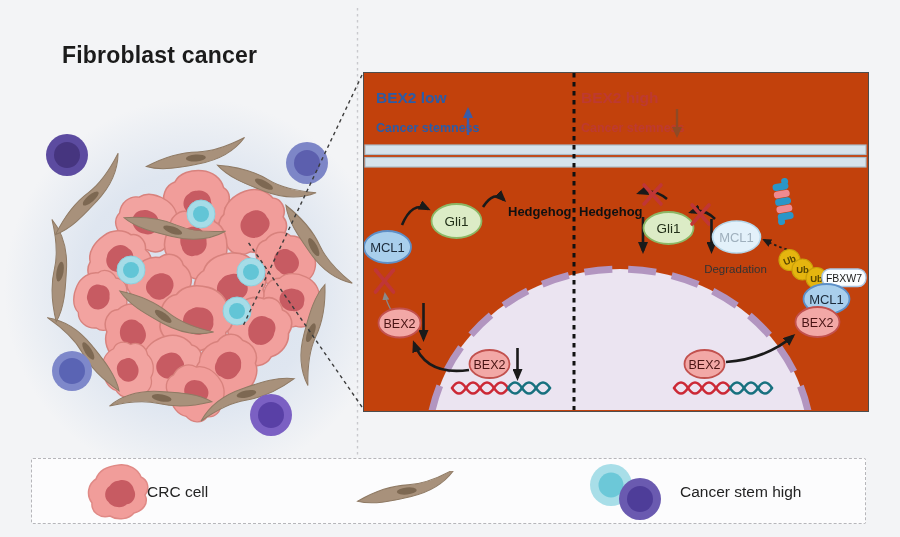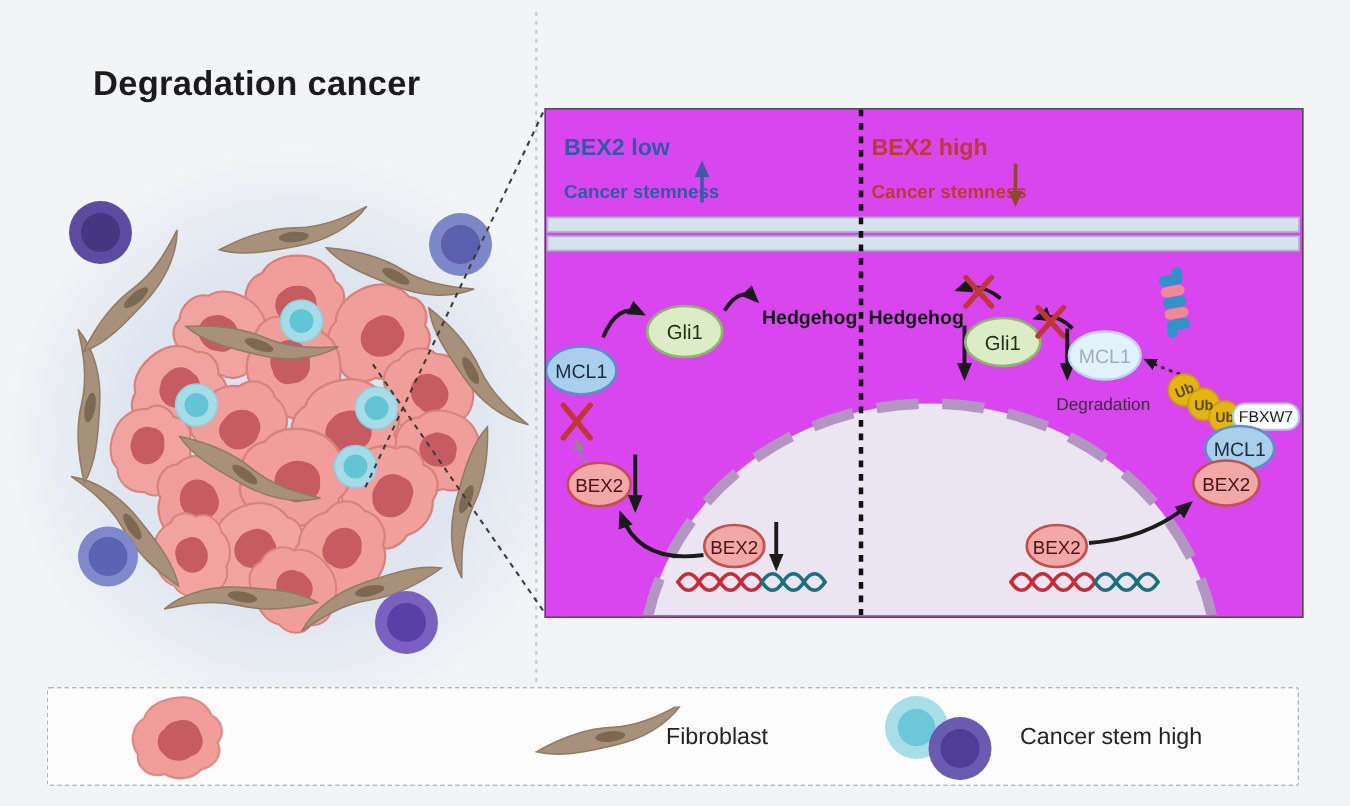--- a/index.html
+++ b/index.html
@@ -8,21 +8,21 @@
     background:#f3f4f6;
     font-family:"Liberation Sans", sans-serif;
   }
   #scene{position:absolute;left:0;top:0;}
   .title{
     position:absolute;left:62px;top:42px;
     font-size:23px;font-weight:bold;color:#1b1b1b;letter-spacing:.2px;
   }
   .pathway-box{
     position:absolute;left:363px;top:72px;width:506px;height:340px;
-    background:#d946ef;border:1.6px solid #4d4d4d;box-sizing:border-box;
+    background:#c2410c;border:1.6px solid #4d4d4d;box-sizing:border-box;
   }
   .pathway-box svg{position:absolute;left:0;top:0;}
   .legend{
     position:absolute;left:31px;top:458px;width:835px;height:66px;
     border:1.6px dashed #b6b6ba;background:#fcfcfd;box-sizing:border-box;border-radius:2px;
   }
   .legend-label{
     position:absolute;top:0;height:66px;display:flex;align-items:center;
     font-size:15.5px;color:#232323;
   }
@@ -157,21 +157,21 @@
     <circle cx="271" cy="415" r="21" fill="#7b60c3"></circle>
       <circle cx="271" cy="415" r="13" fill="#5940a6"></circle>
   </g>
 
   <g stroke="#3c3c3c" stroke-width="1.4" stroke-dasharray="3.5 3.5" fill="none">
     <path d="M362,75 L243,326"></path>
     <path d="M362,407 L248,242"></path>
   </g>
 </svg>
 
-<div class="title">Degradation cancer</div>
+<div class="title">Fibroblast cancer</div>
 
 <div class="pathway-box">
 <svg width="503" height="337" viewBox="0 0 503 337">
   <defs>
     <marker id="mB" markerUnits="userSpaceOnUse" markerWidth="12" markerHeight="10" refX="9" refY="5" orient="auto">
       <path d="M0,0 L12,5 L0,10 Z" fill="#1a1a1a"></path>
     </marker>
     <marker id="mBs" markerUnits="userSpaceOnUse" markerWidth="9" markerHeight="8" refX="7" refY="4" orient="auto">
       <path d="M0,0 L9,4 L0,8 Z" fill="#1a1a1a"></path>
     </marker>
@@ -295,28 +295,28 @@
     <path d="M366,315 q7,11 14,0 q7,-11 14,0 q7,11 14,0" stroke="#18717f"></path>
   </g>
 </svg>
 </div>
 
 <div class="legend">
   <svg style="left:52px;top:4px;" width="68" height="58" viewBox="-34 -29 68 58">
     <path d="M1,-27 C11,-28 20,-23 23,-15 C30,-12 32,-3 27,3 C31,11 25,19 16,21 C11,27 0,29 -8,24 C-18,27 -27,20 -26,11 C-32,3 -30,-8 -22,-13 C-19,-22 -9,-26 1,-27 Z" fill="#f19d9a" stroke="#e08a86" stroke-width="1.5"></path>
     <path d="M0,-12 C6,-13 11,-9 12,-4 C15,1 12,8 6,9 C2,13 -7,12 -10,7 C-14,4 -14,-4 -9,-7 C-6,-11 -4,-11 0,-12 Z" fill="#c75b62" transform="translate(2,2) scale(1.15)"></path>
   </svg>
+  <div class="legend-label" style="left:115px;">CRC cell</div>
 
   <svg style="left:322px;top:12px;" width="106" height="44" viewBox="-53 -22 106 44">
     <g transform="rotate(-6)">
       <path d="M-50,3 C-32,-5 -14,-9 2,-8 C20,-7 36,-13 50,-19 C38,-5 20,2 3,4 C-14,6 -34,9 -50,3 Z" fill="#a8917b" stroke="#8f7a64" stroke-width="1"></path>
       <ellipse cx="0" cy="-2" rx="10" ry="3.5" fill="#7d6852"></ellipse>
     </g>
   </svg>
-  <div class="legend-label" style="left:412px;">Fibroblast</div>
 
   <svg style="left:543px;top:2px;" width="100" height="62" viewBox="0 0 100 62">
     <circle cx="36" cy="24" r="21" fill="#a8dee8"></circle>
       <circle cx="36" cy="24" r="12.5" fill="#6cc8d8"></circle>
     <circle cx="65" cy="38" r="21" fill="#6a5ab0"></circle>
       <circle cx="65" cy="38" r="13" fill="#4e3d99"></circle>
   </svg>
   <div class="legend-label" style="left:648px;">Cancer stem high</div>
 </div>
 

